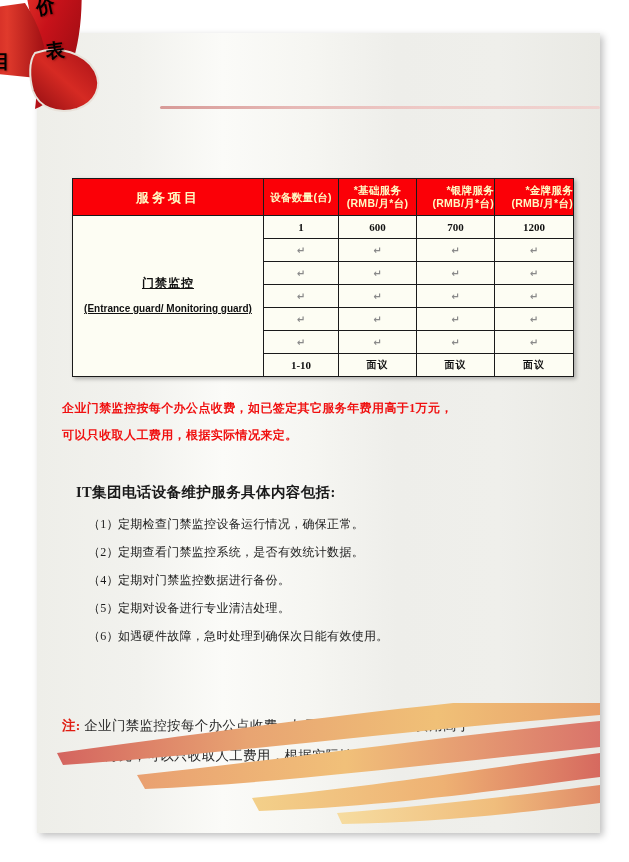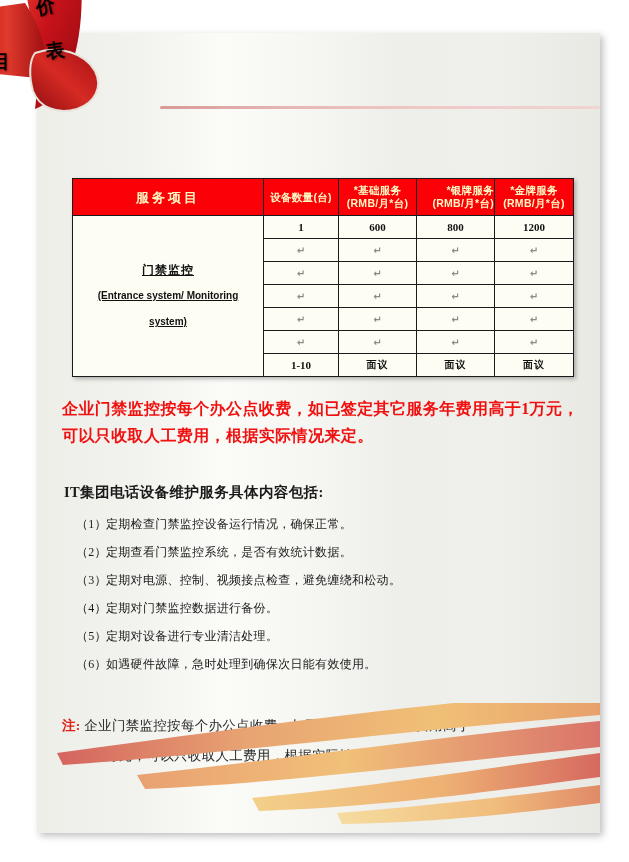--- a/index.html
+++ b/index.html
@@ -165,28 +165,28 @@
   }
 
   
   #red-note {
     position: absolute;
     left: 25px;
     top: 362px;
     width: 520px;
     color: #f01010;
     font-family: "Liberation Serif", "DejaVu Serif", serif;
-    font-size: 16px;
+    font-size: 12px;
     font-weight: bold;
     line-height: 27px;
     letter-spacing: 0.4px;
   }
   #service-section {
     position: absolute;
-    left: 27px;
+    left: 39px;
     top: 450px;
     width: 520px;
   }
   #service-heading {
     font-family: "Liberation Serif", "DejaVu Serif", serif;
     font-size: 14.5px;
     font-weight: bold;
     color: #1a1a1a;
     letter-spacing: 0.4px;
     margin-bottom: 8px;
@@ -254,36 +254,36 @@
           <th class="col-service" style="width:190px;">服务项目</th>
           <th style="width:74px;">设备数量(台)</th>
           <th style="width:77px;">
             <span>*基础服务</span><br>
             <span>(RMB/月*台)</span>
           </th>
           <th style="width:77px;text-align:right;">
             <span>*银牌服务</span><br>
             <span>(RMB/月*台)</span>
           </th>
-          <th style="width:78px;">
+          <th style="width:78px;text-align:right;">
             <span>*金牌服务</span><br>
             <span>(RMB/月*台)</span>
           </th>
         </tr>
       </thead>
       <tbody id="price-table-body">
 
       <tr>
             <td class="service-cell" rowspan="7">
               <span class="service-cn">门禁监控</span>
-              <span class="service-en">(Entrance system/ Monitoring system)</span>
+              <span class="service-en">(Entrance guard/ Monitoring guard)</span>
             </td>
             <td>1</td>
             <td>600</td>
-            <td>800</td>
+            <td>700</td>
             <td>1200</td>
           </tr>
           <tr>
             <td><span class="pilcrow">↵</span></td>
             <td><span class="pilcrow">↵</span></td>
             <td><span class="pilcrow">↵</span></td>
             <td><span class="pilcrow">↵</span></td>
           </tr>
           <tr>
             <td><span class="pilcrow">↵</span></td>
@@ -322,21 +322,20 @@
   <div id="red-note">
     <div>企业门禁监控按每个办公点收费，如已签定其它服务年费用高于1万元，</div>
     <div>可以只收取人工费用，根据实际情况来定。</div>
   </div>
 
   <div id="service-section">
     <div id="service-heading">IT集团电话设备维护服务具体内容包括:</div>
     <ol id="service-list">
         <li><span class="li-num">（1）</span><span>定期检查门禁监控设备运行情况，确保正常。</span></li>
         <li><span class="li-num">（2）</span><span>定期查看门禁监控系统，是否有效统计数据。</span></li>
-        <li><span class="li-num">（3）</span><span>定期对电源、控制、视频接点检查，避免缠绕和松动。</span></li>
         <li><span class="li-num">（4）</span><span>定期对门禁监控数据进行备份。</span></li>
         <li><span class="li-num">（5）</span><span>定期对设备进行专业清洁处理。</span></li>
         <li><span class="li-num">（6）</span><span>如遇硬件故障，急时处理到确保次日能有效使用。</span></li>
       </ol>
   </div>
 
   <div id="footer-note">
     <div>
       <span id="footer-note-label">注:</span>
       <span>企业门禁监控按每个办公点收费，如已签定其它服务年费用高于</span>

